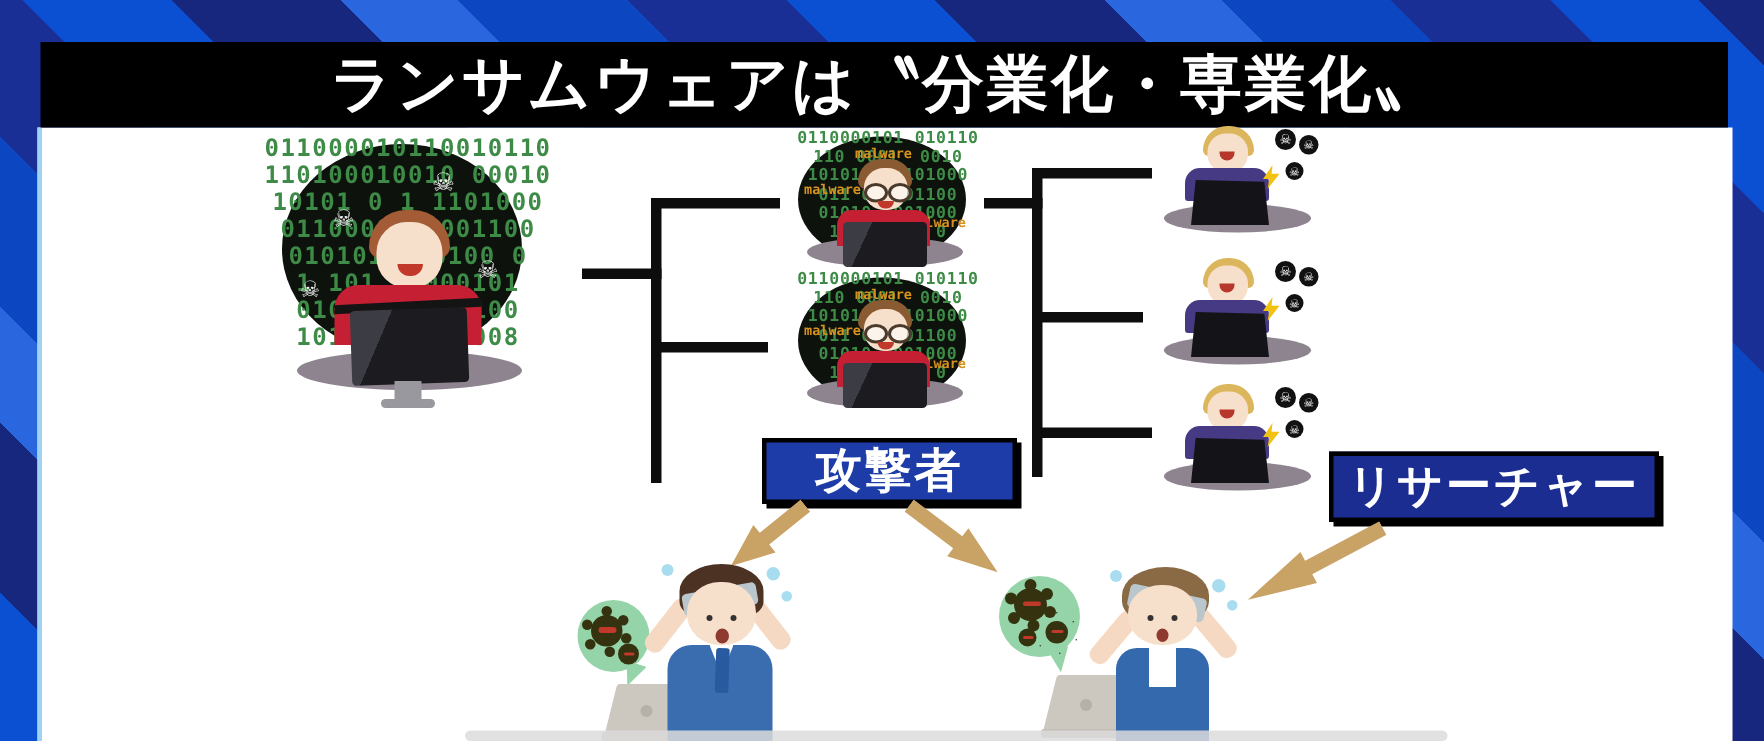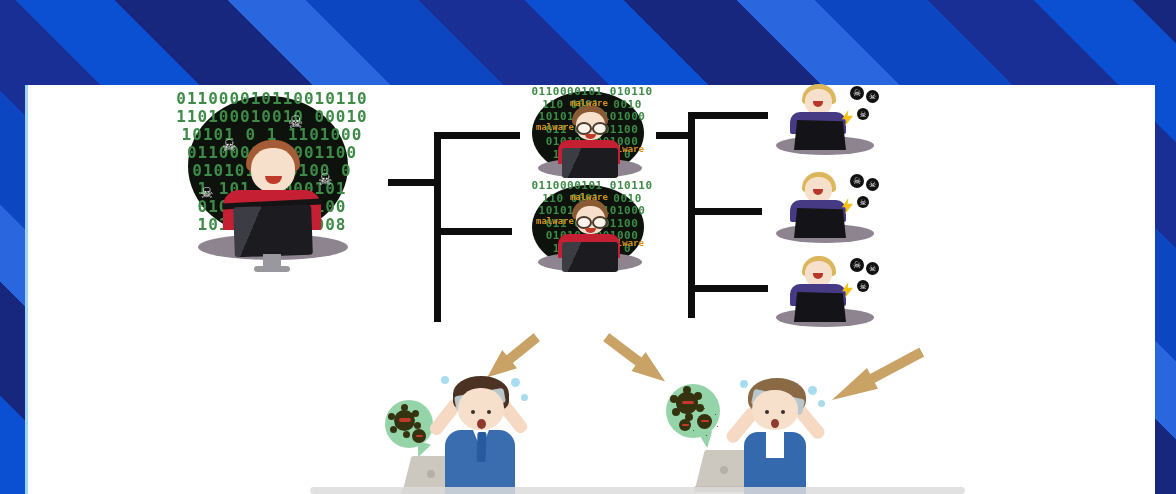--- a/index.html
+++ b/index.html
@@ -90,20 +90,23 @@
   .strip{position:absolute;background:#dcdcdc;border-radius:4px;opacity:.85;}
 </style>
 </head>
 <body>
 
 <div class="stage">
 
   <div class="frame"></div>
   <div class="panel"></div>
 
+  <div class="banner">
+    <span>ランサムウェアは〝分業化・専業化〟</span>
+  </div>
 
   <div class="tline" style="left:434px;top:132px;width:7px;height:190px"></div>
   <div class="tline" style="left:434px;top:132px;width:86px;height:7px"></div>
   <div class="tline" style="left:388px;top:179px;width:53px;height:7px"></div>
   <div class="tline" style="left:434px;top:228px;width:78px;height:7px"></div>
 
   <div class="tline" style="left:688px;top:112px;width:7px;height:206px"></div>
   <div class="tline" style="left:688px;top:112px;width:80px;height:7px"></div>
   <div class="tline" style="left:656px;top:132px;width:39px;height:7px"></div>
   <div class="tline" style="left:688px;top:208px;width:74px;height:7px"></div>
@@ -228,20 +231,26 @@
         <span style="position:static">☠</span>
       </div>
     <div class="bomb" style="left:104px;top:6px;width:13px;height:13px;font-size:8px">
         <span style="position:static">☠</span>
       </div>
     <div class="bomb" style="left:95px;top:24px;width:12px;height:12px;font-size:8px">
         <span style="position:static">☠</span>
       </div>
   </div>
 
+  <div class="badge" style="left:508px;top:292px;width:164px;height:38px;font-size:31px">
+    <span>攻撃者</span>
+  </div>
+  <div class="badge dark" style="left:886px;top:301px;width:214px;height:41px;font-size:30px">
+    <span>リサーチャー</span>
+  </div>
 
   <div class="arrow" style="left:537px;top:323px;width:64px;transform:rotate(141deg)"></div>
   <div class="arrow" style="left:606px;top:323px;width:74px;transform:rotate(37deg)"></div>
   <div class="arrow" style="left:922px;top:338px;width:102px;transform:rotate(152deg)"></div>
 
   <div class="victim" style="left:383px;top:372px;width:200px;height:122px">
     <div class="bubble" style="left:2px;top:28px;width:48px;height:48px"></div>
     <div class="bubble-tail" style="left:32px;top:70px;width:14px;height:16px;transform:rotate(18deg)"></div>
     <div class="virus" style="left:11px;top:38px;width:21px;height:21px">
         <div class="v-eyes"></div>

